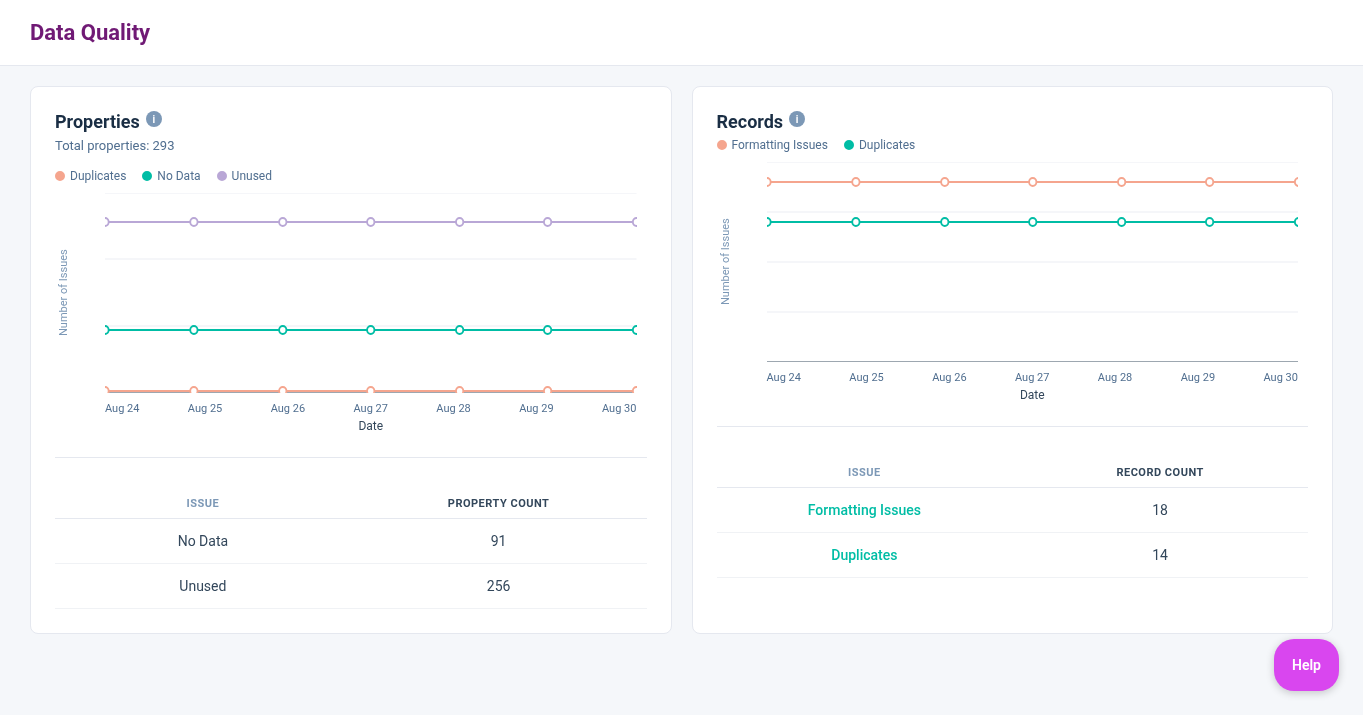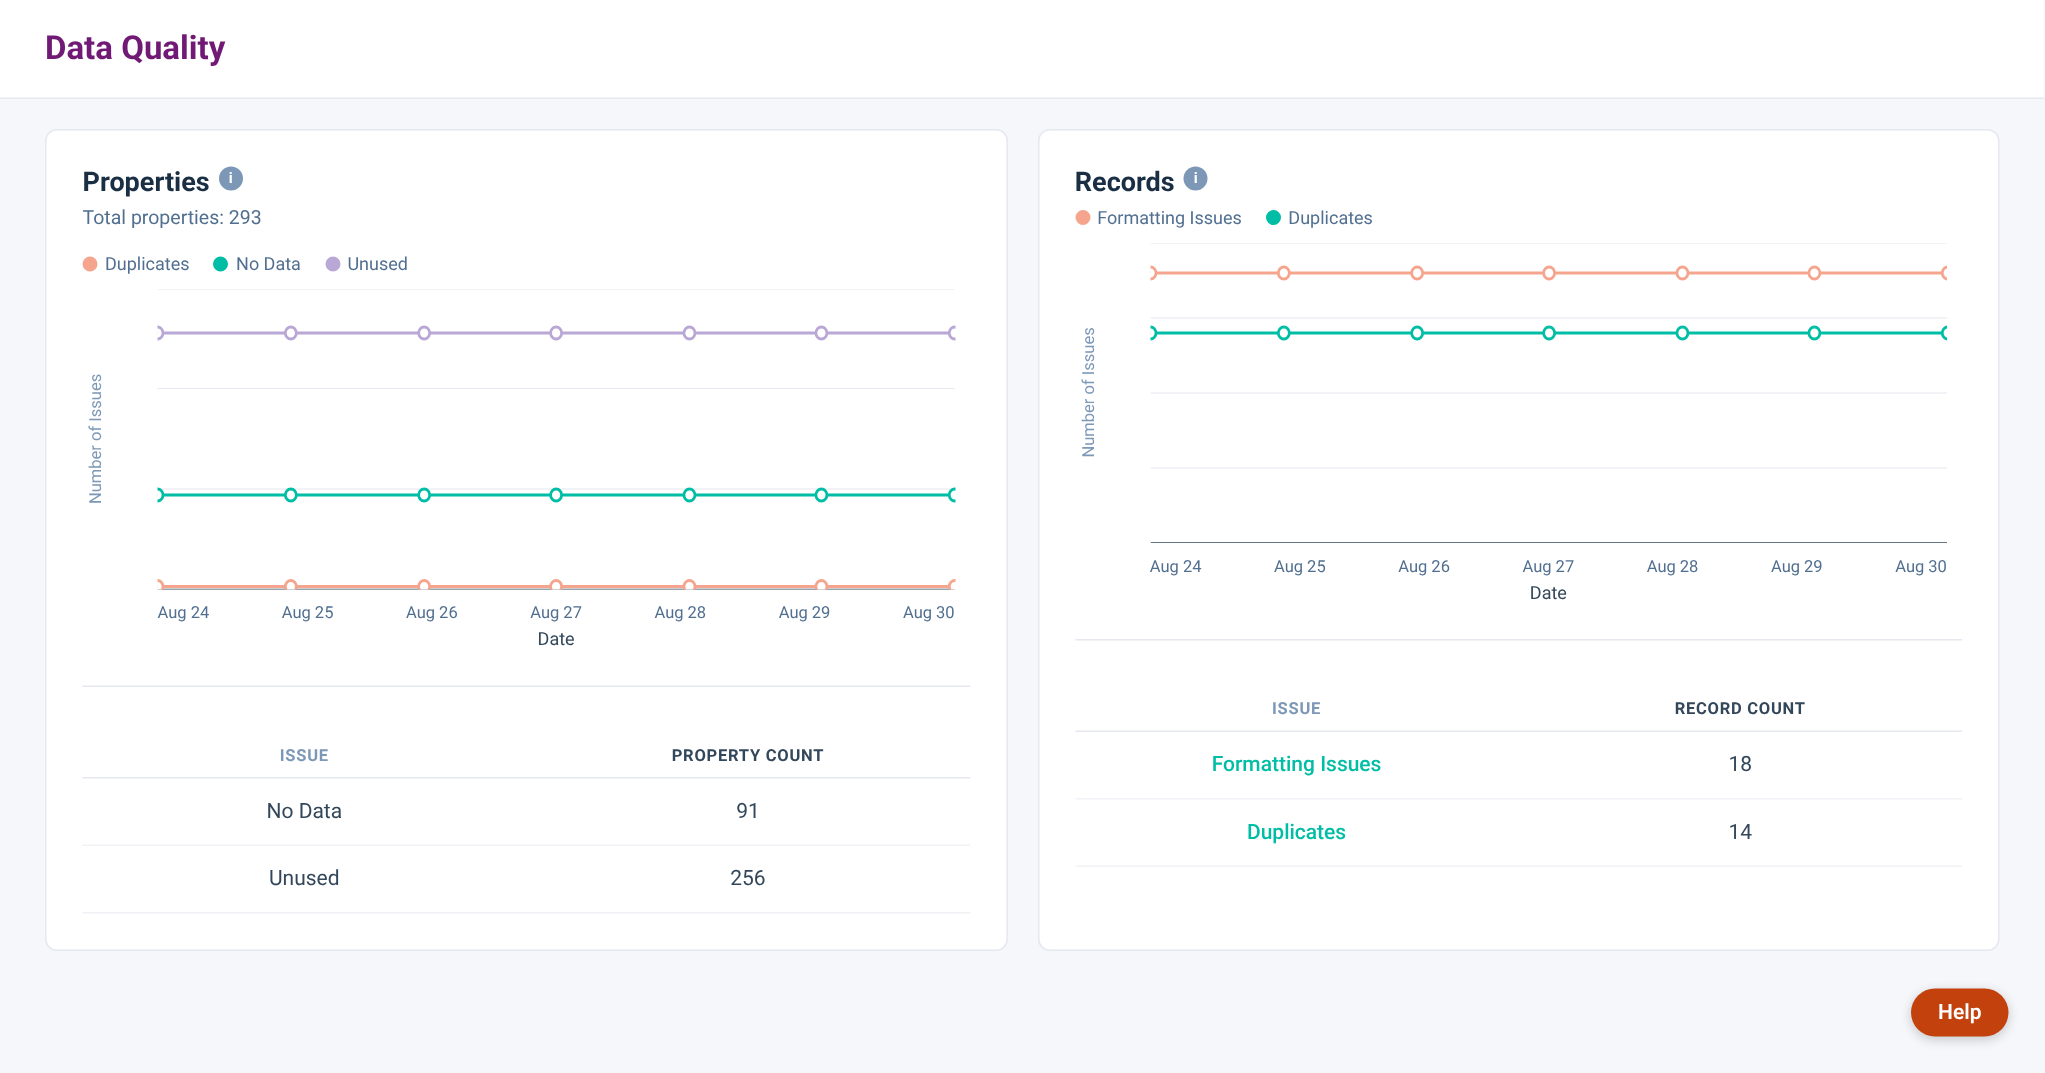--- a/index.html
+++ b/index.html
@@ -150,24 +150,24 @@
     .link-text {
       color: #00bda5;
       cursor: pointer;
       text-decoration: none;
       font-weight: 500;
     }
     .help-button {
       position: fixed;
       bottom: 24px;
       right: 24px;
-      background: #c2410c;
+      background: #d946ef;
       color: #fff;
       border-radius: 20px;
-      padding: 8px 18px;
+      padding: 18px 18px;
       font-size: 14px;
       font-weight: 600;
       cursor: pointer;
       box-shadow: 0 2px 8px rgba(0,0,0,0.2);
     }
   </style>
 </head>
 <body>
 
 <div class="page-header">

